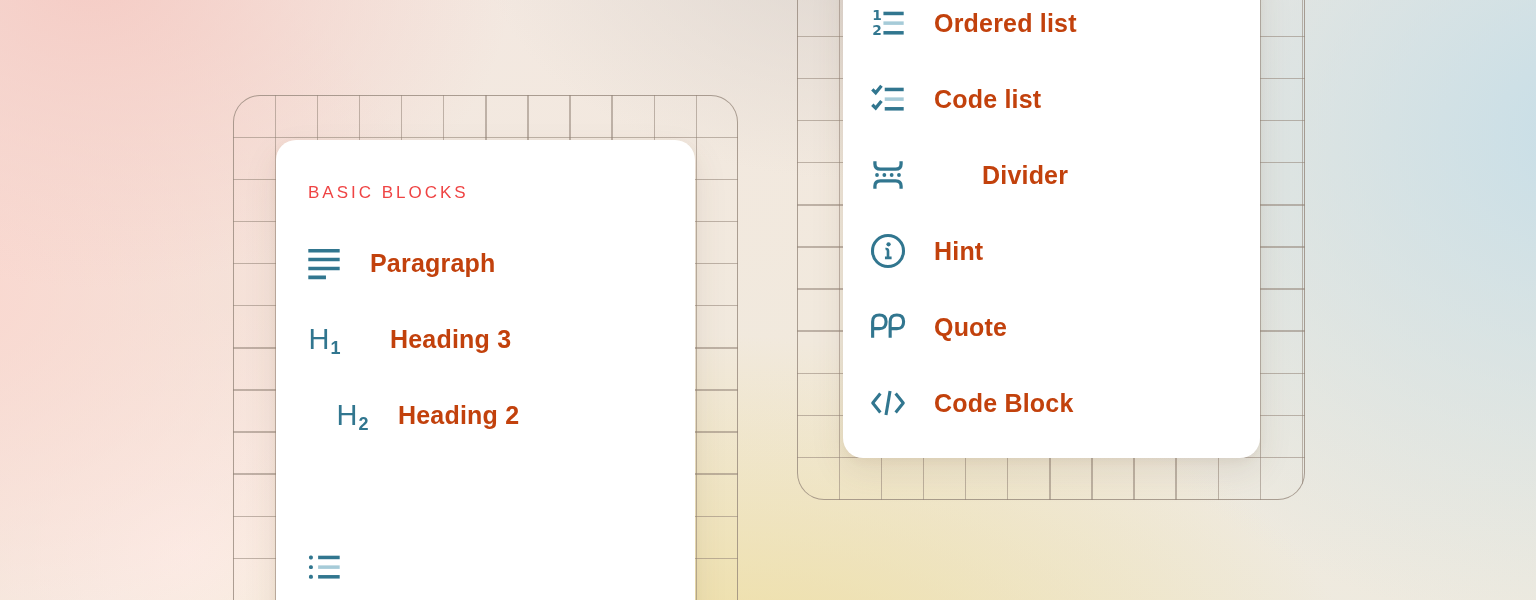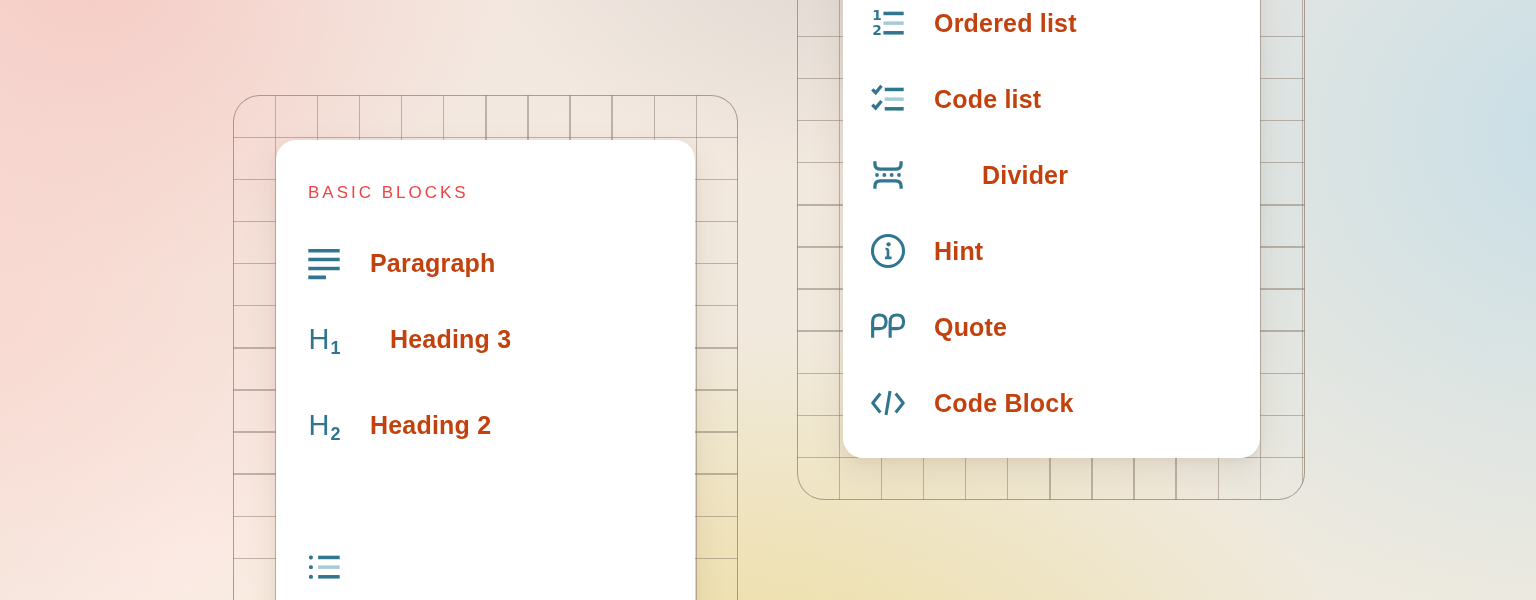--- a/index.html
+++ b/index.html
@@ -88,21 +88,21 @@
       <span class="item-label">Paragraph</span>
     </div>
 
     <div class="menu-item" style="top:161px;gap:20px;">
       <span class="item-icon">
         <span class="h-icon"><span>H</span><span class="h-sub">1</span></span>
       </span>
       <span class="item-label">Heading 3</span>
     </div>
 
-    <div class="menu-item" style="top:247px;">
+    <div class="menu-item" style="top:237px;margin-left:28px;">
       <span class="item-icon">
         <span class="h-icon"><span>H</span><span class="h-sub">2</span></span>
       </span>
       <span class="item-label">Heading 2</span>
     </div>
 
 
     <div class="menu-item" style="top:389px;">
       <span class="item-icon">
         <svg class="ic" width="34" height="34" viewBox="0 0 26 26">

